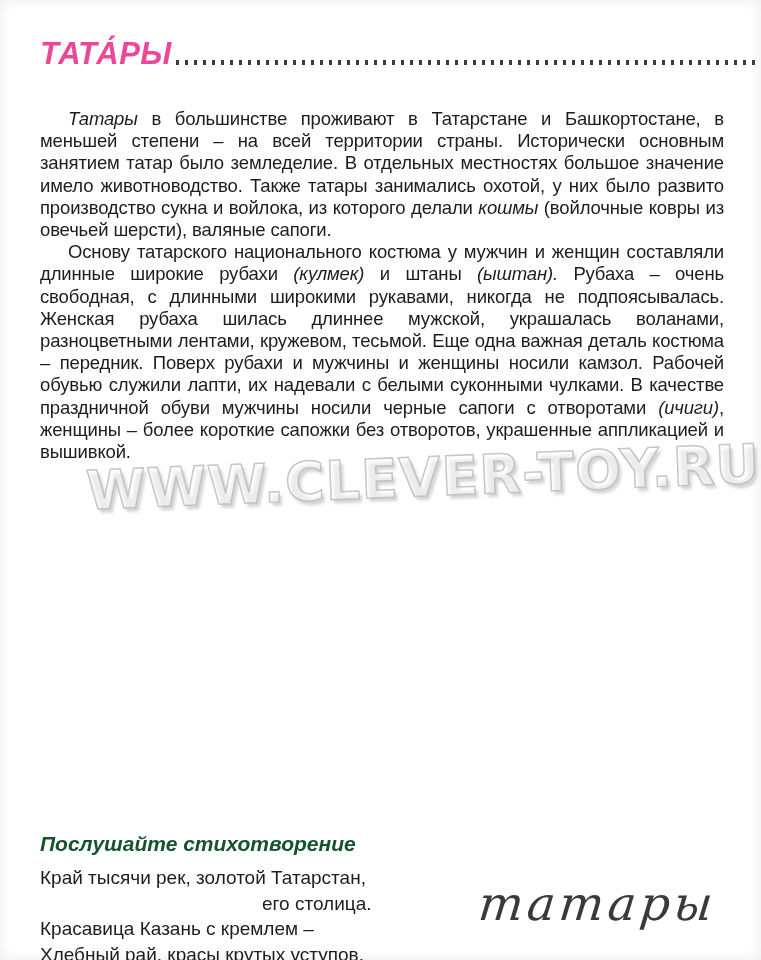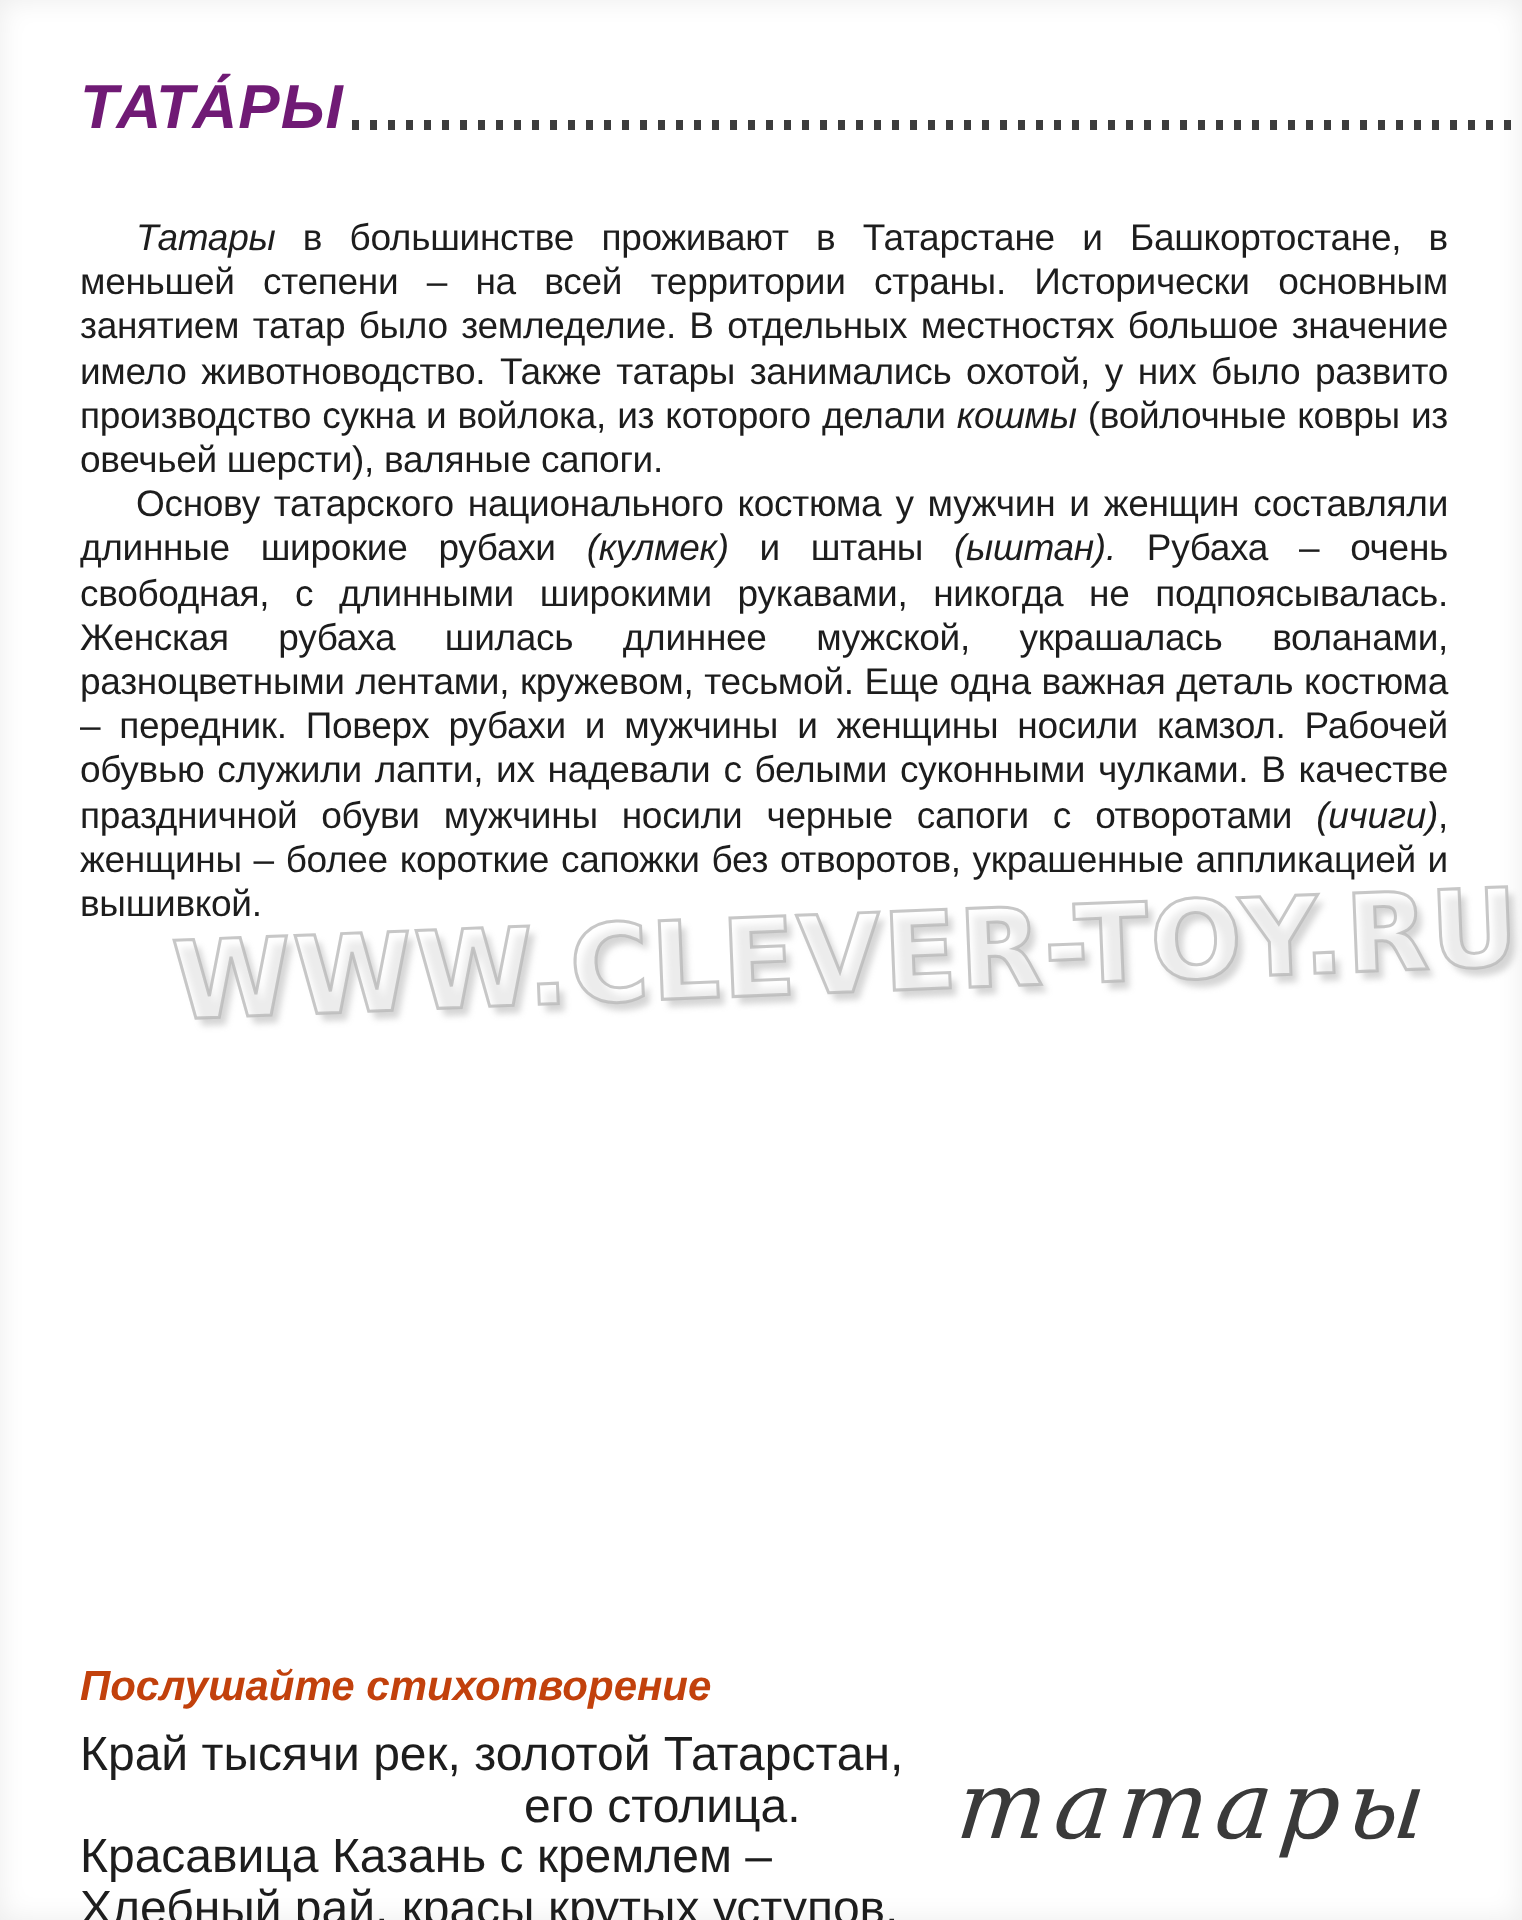--- a/index.html
+++ b/index.html
@@ -5,31 +5,31 @@
   html,body{margin:0;padding:0;background:#e9e9e9;}
   .page{
     position:relative;width:761px;height:960px;margin:0 auto;
     background:#ffffff;overflow:hidden;
     box-shadow:inset 0 0 14px rgba(0,0,0,.08);
     font-family:"Liberation Sans","DejaVu Sans",sans-serif;
     color:#1d1d1d;
   }
   
   .header{position:absolute;top:38px;left:40px;right:36px;display:flex;align-items:flex-end;}
-  .title{font-size:31px;font-weight:bold;font-style:italic;letter-spacing:.5px;color:#701a75;line-height:1;}
+  .title{font-size:31px;font-weight:bold;font-style:italic;letter-spacing:.5px;color:#ec4899;line-height:1;}
   .leader{flex:1;height:5px;margin:0 4px 4px 4px;
     background:repeating-linear-gradient(90deg,#3c3c3c 0 3.5px,transparent 3.5px 9px);}
   
   .intro{position:absolute;top:77px;left:40px;width:684px;}
   .intro p{margin:0;font-size:18.5px;line-height:22.2px;text-align:justify;text-indent:28px;letter-spacing:-.15px;}
   .it{font-style:italic;}
   
   .poem{position:absolute;top:446px;left:40px;width:392px;}
-  .subhead{margin:0 0 9px 0;font-size:21px;font-weight:bold;font-style:italic;color:#c2410c;}
-  .pline{font-size:24px;line-height:25.5px;white-space:nowrap;}
+  .subhead{margin:0 0 9px 0;font-size:21px;font-weight:bold;font-style:italic;color:#14532d;}
+  .pline{font-size:19px;line-height:25.5px;white-space:nowrap;}
   .ind2{padding-left:222px;}
   
   .watermark{
     position:absolute;left:86px;top:446px;z-index:3;pointer-events:none;
     font-family:"DejaVu Sans",sans-serif;font-size:54px;font-weight:bold;letter-spacing:1px;
     color:rgba(255,255,255,.55);
     -webkit-text-stroke:1.5px rgba(185,185,185,.8);
     text-shadow:3px 4px 3px rgba(150,150,150,.4);
     transform:rotate(-2.3deg);white-space:nowrap;
   }

